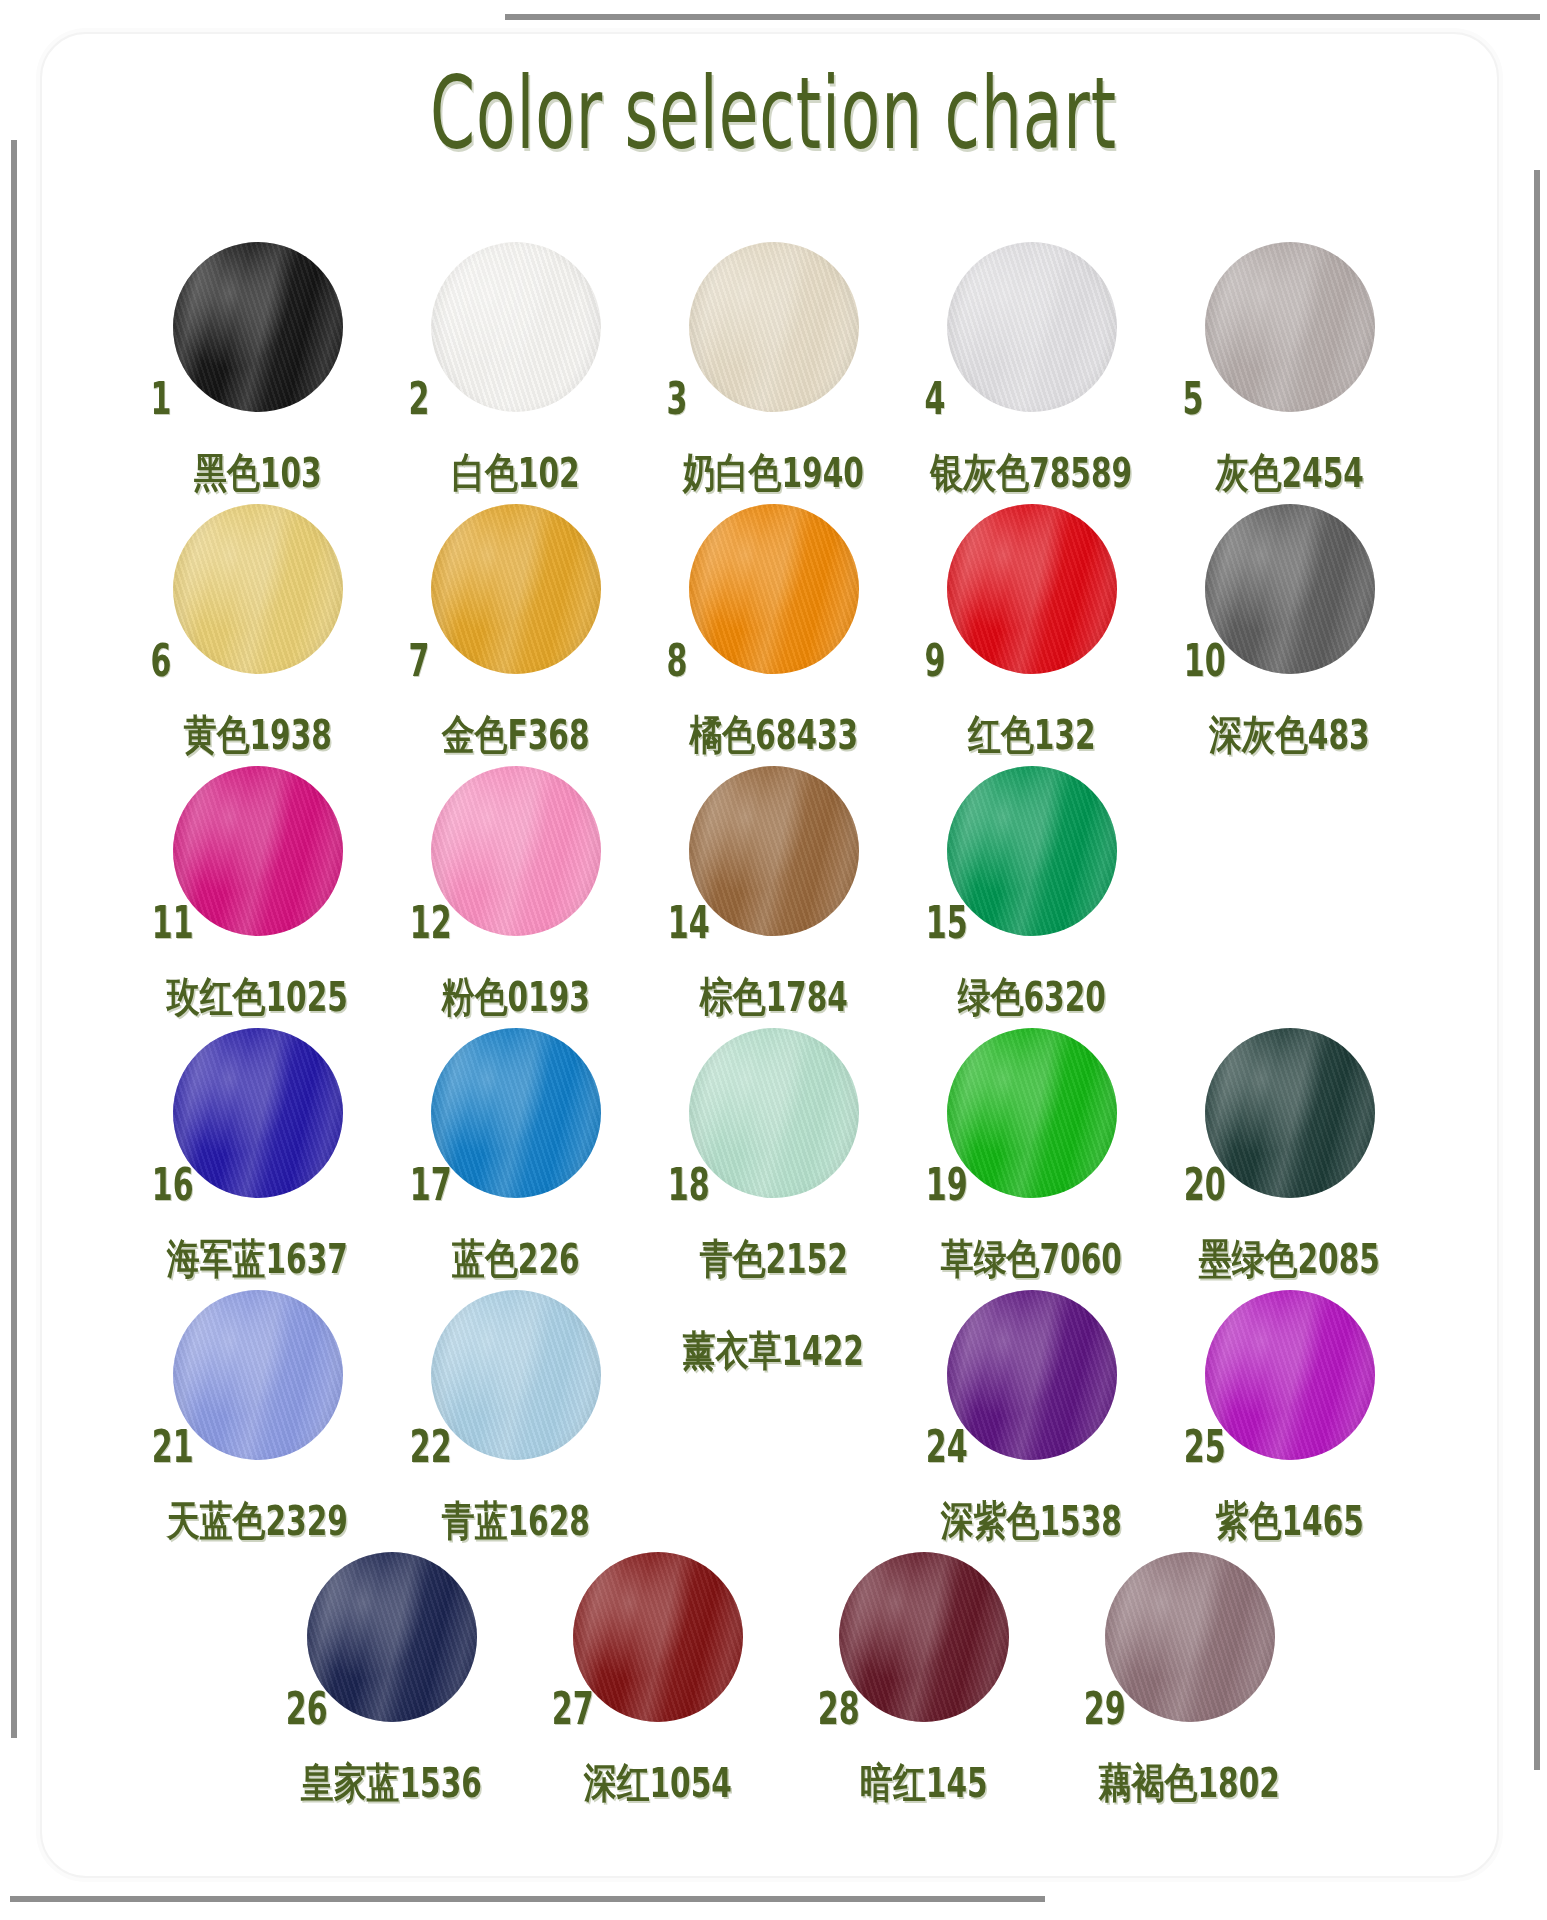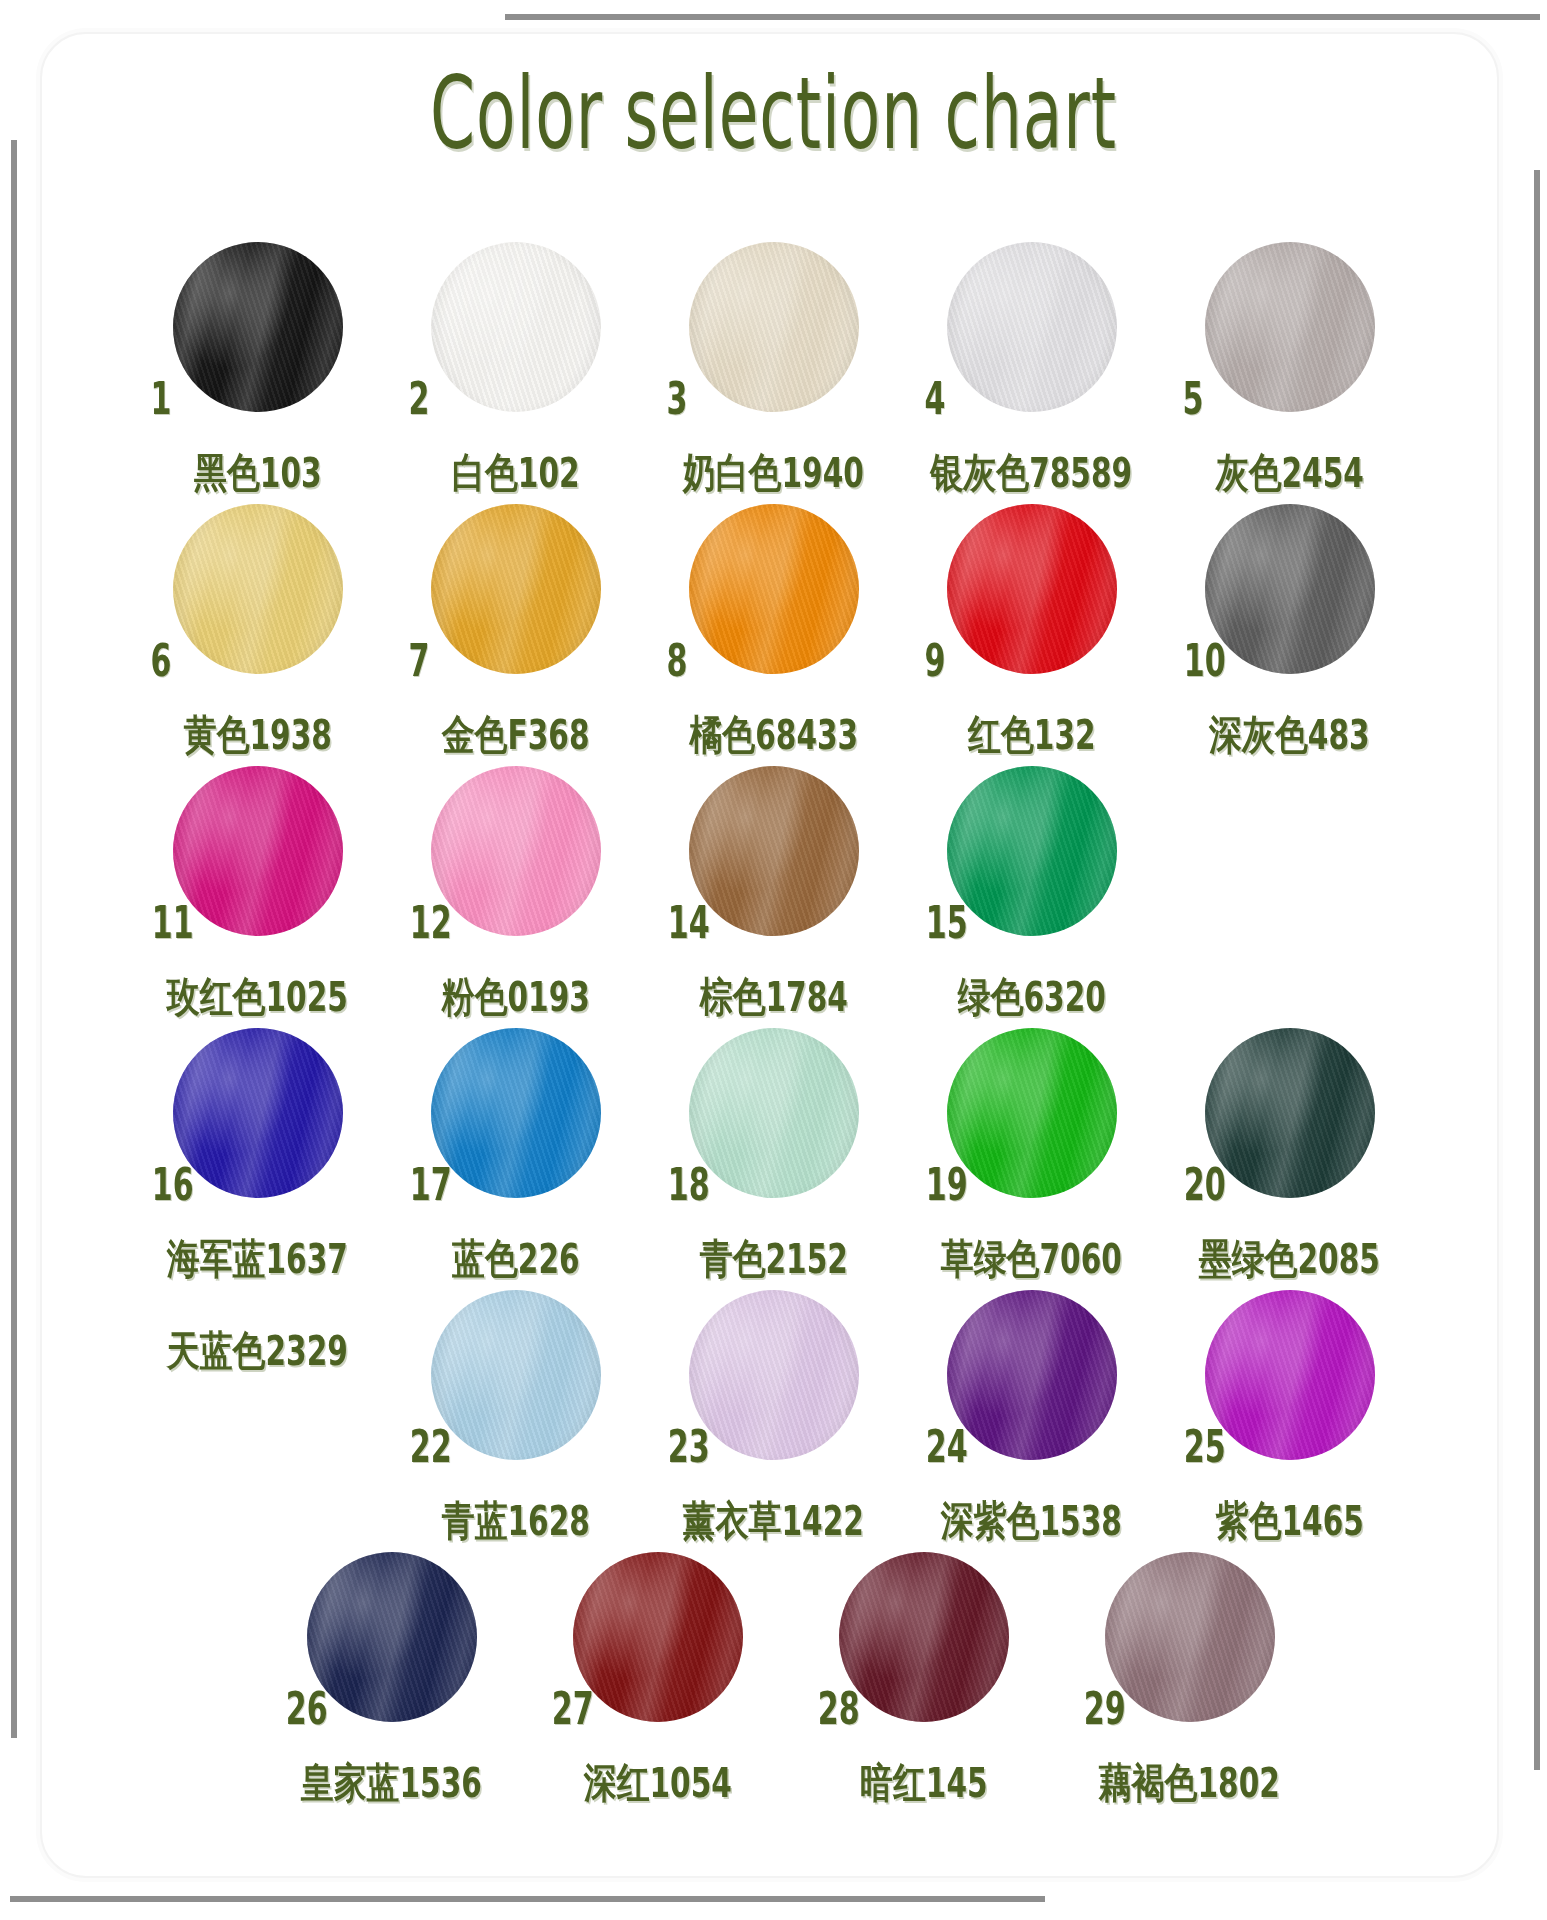--- a/index.html
+++ b/index.html
@@ -312,34 +312,34 @@
         <div class="cell">
           <div class="swatch-wrap">
             <div class="swatch" style="background: rgb(29, 59, 55);"></div>
             <span class="swatch-num">20</span>
           </div>
           <div class="swatch-label">墨绿色2085</div>
         </div>
       </div>
       <div class="row">
         <div class="cell">
+          <div class="swatch-wrap">
+            <div class="swatch" style="background: rgb(139, 154, 226);"></div>
+            <span class="swatch-num">21</span>
+          </div>
           <div class="swatch-label">天蓝色2329</div>
         </div>
         <div class="cell">
           <div class="swatch-wrap">
             <div class="swatch" style="background: rgb(169, 207, 228);"></div>
             <span class="swatch-num">22</span>
           </div>
           <div class="swatch-label">青蓝1628</div>
         </div>
         <div class="cell">
-          <div class="swatch-wrap">
-            <div class="swatch" style="background: rgb(221, 198, 230);"></div>
-            <span class="swatch-num">23</span>
-          </div>
           <div class="swatch-label">薰衣草1422</div>
         </div>
         <div class="cell">
           <div class="swatch-wrap">
             <div class="swatch" style="background: rgb(92, 20, 128);"></div>
             <span class="swatch-num">24</span>
           </div>
           <div class="swatch-label">深紫色1538</div>
         </div>
         <div class="cell">

